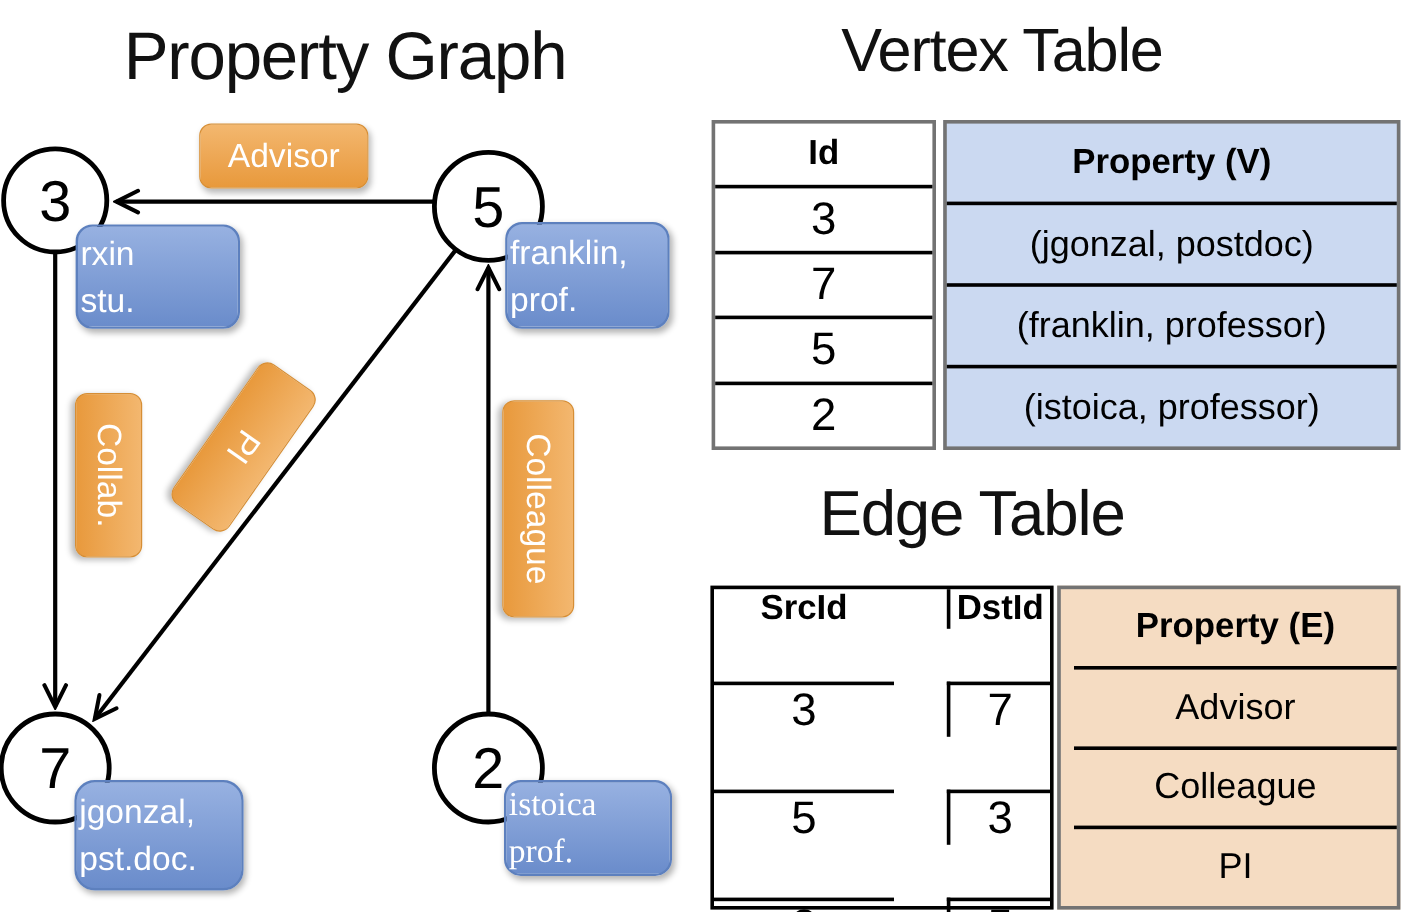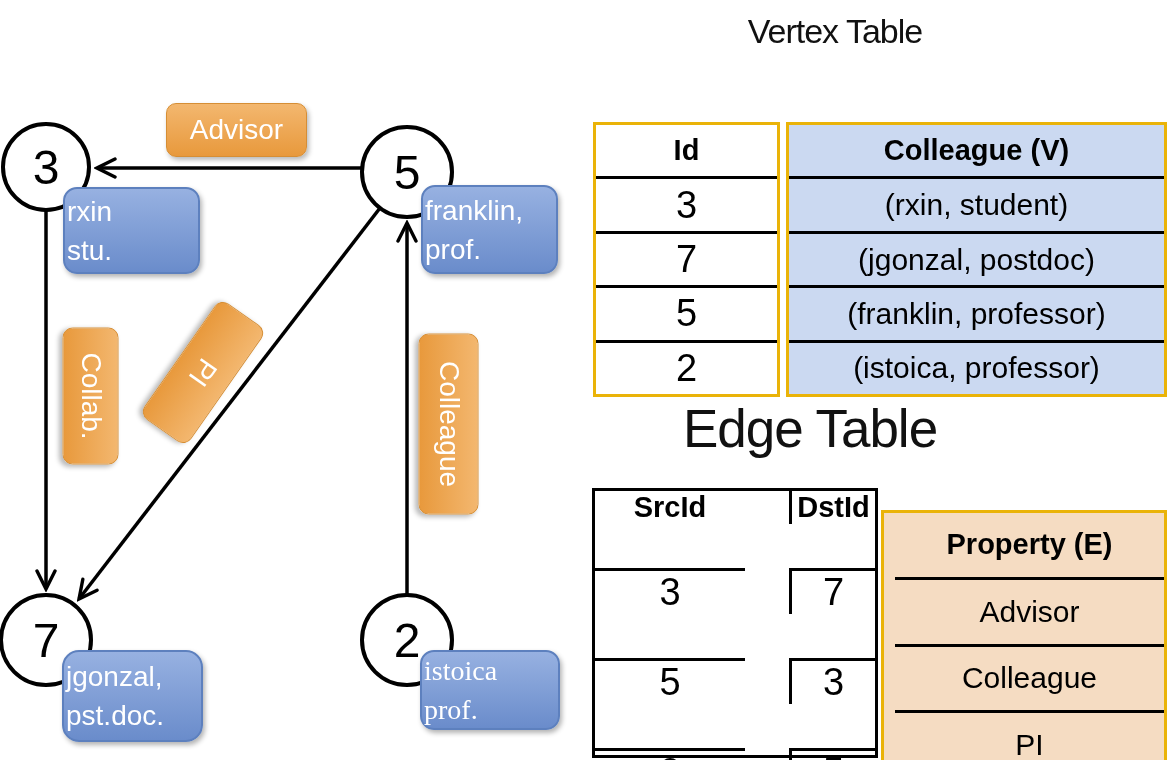--- a/index.html
+++ b/index.html
@@ -27,41 +27,42 @@
   
   .lbl-blue{
     display:flex;flex-direction:column;justify-content:center;
     background:linear-gradient(180deg,var(--blue-top,#97B1E1) 0%,var(--blue-bottom,#6A8CCB) 100%);
     border:2px solid var(--blue-border,#5D80BE);
     border-radius:14px;color:#fff;font-size:28px;font-weight:300;line-height:39px;
     padding-left:2px;box-shadow:2px 3px 5px rgba(0,0,0,0.3);box-sizing:border-box;
   }
 
   
-  .tcol{display:flex;flex-direction:column;border:3px solid #eab308;box-sizing:border-box;background:#fff;margin-top:22px;}
+  .tcol{display:flex;flex-direction:column;border:3px solid #737373;box-sizing:border-box;background:#fff;}
   .tcol .cell{flex:1;display:flex;align-items:center;justify-content:center;}
   .tcol .cell + .cell{border-top:3px solid #000;}
   .th{font-weight:bold;font-size:29px;}
   .num{font-size:38px;font-weight:300;}
   .val{font-size:30px;font-weight:300;white-space:nowrap;}
   .bg-vblue{background:var(--vertex-property-bg,#CBD9F1);}
   .bg-etan{background:var(--edge-property-bg,#F5DCC2);}
 
   .tgrid{display:grid;grid-template-columns:150px 1fr;grid-template-rows:repeat(5,1fr);
          border:3px solid #000;box-sizing:border-box;background:#fff;gap:44px;}
   .tgrid .cell{display:flex;align-items:center;justify-content:center;}
   .tgrid .cell:nth-child(n+3){border-top:3px solid #000;}
   .tgrid .cell:nth-child(even){border-left:3px solid #000;}
 </style>
 </head>
 <body>
 
 <div id="stage">
 
-  <div class="abs big-title" style="left:635px;top:12px;width:400px;font-size:34px;">Vertex Table</div>
+  <div class="abs big-title" style="left:15px;top:14px;width:545px;">Property Graph</div>
+  <div class="abs big-title" style="left:635px;top:12px;width:400px;font-size:51px;">Vertex Table</div>
   <div class="abs big-title" style="left:610px;top:398px;width:400px;font-size:53px;">Edge Table</div>
 
   <svg class="graph-svg" width="585" height="760" viewBox="0 0 585 760">
     <defs>
       <marker id="arr" viewBox="0 0 24 24" refX="21" refY="12" markerWidth="24" markerHeight="24" markerUnits="userSpaceOnUse" orient="auto">
         <path d="M3,3 L21,12 L3,21" fill="none" stroke="#000" stroke-width="3.4" stroke-linecap="round"></path>
       </marker>
     </defs>
 
     <line x1="363" y1="168" x2="97" y2="168" stroke="#000" stroke-width="3.5" marker-end="url(#arr)"></line>
@@ -104,22 +105,21 @@
 
   <div class="abs tcol" style="left:593px;top:100px;width:187px;height:275px;">
     <div class="cell th">Id</div>
     <div class="cell num">3</div>
     <div class="cell num">7</div>
     <div class="cell num">5</div>
     <div class="cell num">2</div>
   </div>
 
   <div class="abs tcol bg-vblue" style="left:786px;top:100px;width:381px;height:275px;">
-    <div class="cell th">Colleague (V)</div>
-    <div class="cell val">(rxin, student)</div>
+    <div class="cell th">Property (V)</div>
     <div class="cell val">(jgonzal, postdoc)</div>
     <div class="cell val">(franklin, professor)</div>
     <div class="cell val">(istoica, professor)</div>
   </div>
 
   <div class="abs tgrid" style="left:592px;top:488px;width:286px;height:270px;">
     <div class="cell th">SrcId</div>
     <div class="cell th">DstId</div>
     <div class="cell num">3</div>
     <div class="cell num">7</div>

